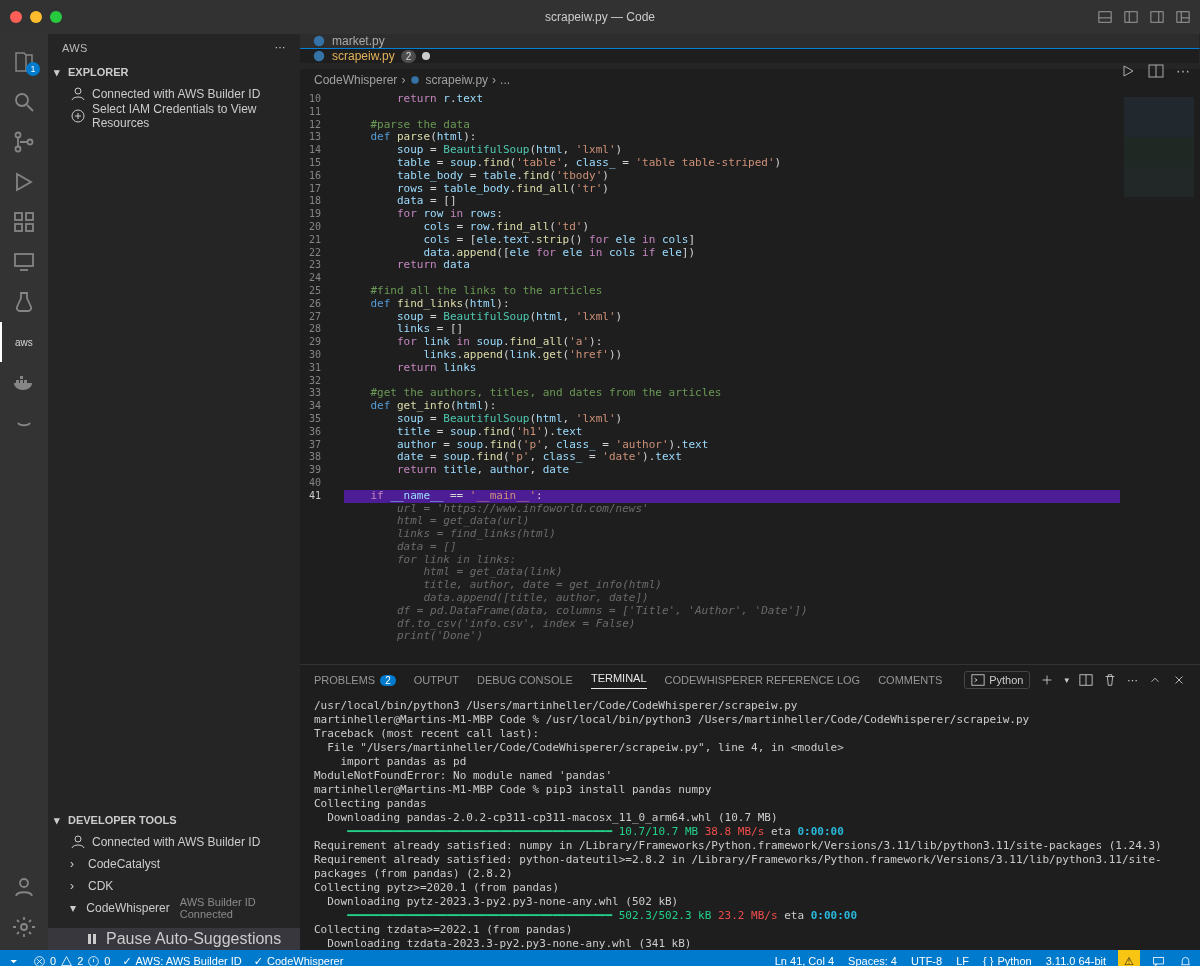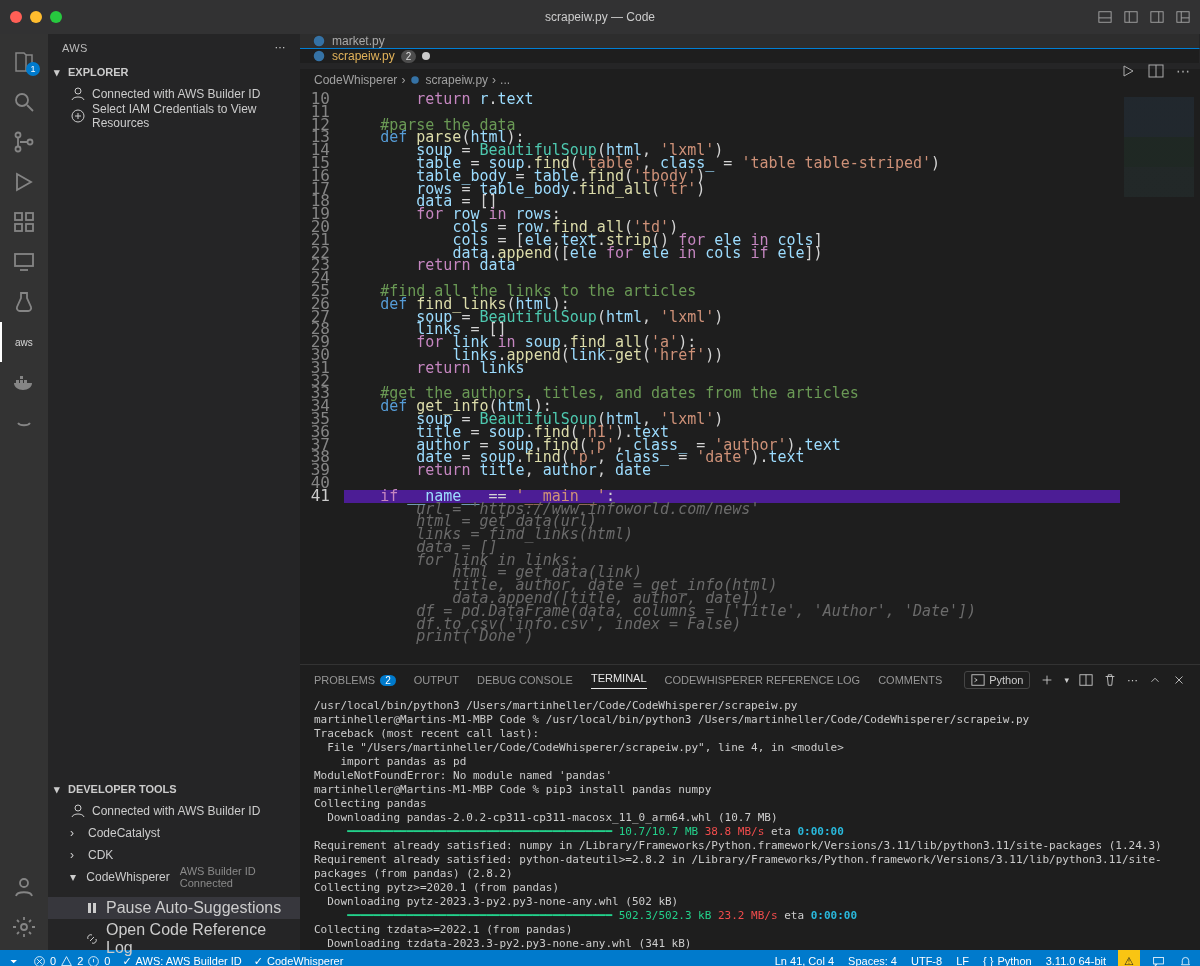--- a/index.html
+++ b/index.html
@@ -40,24 +40,24 @@
 .tab.active{ background:#1e1e1e; color:#fff; border-top:1px solid #007fd4;}
 .tab .fileico{width:14px;height:14px;}
 .tab .num-badge{background:#4d4d4d;color:#ddd;border-radius:8px;padding:1px 5px;font-size:10px;}
 .tab .dot{width:8px;height:8px;border-radius:50%;background:#ccc;}
 .tabs-right{margin-left:auto;display:flex;align-items:center;gap:12px;padding-right:10px;color:#aaa;}
 .tabs-right .ti{width:16px;height:16px;}
 
 .breadcrumb{height:22px;display:flex;align-items:center;padding:0 14px;font-size:12px;color:#a0a0a0;gap:4px;}
 
 .code-wrap{flex:1;display:flex;overflow:hidden;position:relative;min-height:0;}
-.gutter{width:44px;background:#1e1e1e;text-align:right;padding-right:14px;font-family:Menlo,monospace;font-size:16px;color:#858585;line-height:12.8px;padding-top:2px;}
+.gutter{width:44px;background:#1e1e1e;text-align:center;padding-right:14px;font-family:Menlo,monospace;font-size:10px;color:#858585;line-height:12.8px;padding-top:2px;}
 .gutter div{height:12.8px;}
 .gutter .cur{color:#ccc;}
-.code{flex:1;font-family:Menlo,monospace;font-size:15px;line-height:12.8px;padding-top:2px;white-space:pre;color:#d4d4d4;}
+.code{flex:1;font-family:Menlo,monospace;font-size:11px;line-height:12.8px;padding-top:2px;white-space:pre;color:#d4d4d4;}
 .code .cur-line{background:#4c1d95;display:inline-block;width:100%;}
 .minimap{width:80px;background:#1e1e1e;position:relative;}
 .minimap .mm{position:absolute;top:6px;right:6px;width:70px;height:100px;background:linear-gradient(#24303b 0 40%, #203028 40% 70%, #253030 70% 100%);opacity:0.55;}
 
 .kw{color:#569cd6;} .fn{color:#dcdcaa;} .str{color:#ce9178;} .cm{color:#6a9955;} .cls{color:#4ec9b0;} .id{color:#9cdcfe;} .pr{color:#c586c0;}
 .code .ghost{color:#6b6b6b;font-style:italic;}
 
 .panel { height:286px; border-top:1px solid #333; display:flex; flex-direction:column; background:#1e1e1e;}
 .panel-tabs{height:30px;display:flex;align-items:center;gap:18px;padding:0 14px;font-size:11px;color:#969696;}
 .panel-tabs .pt{cursor:pointer;display:flex;align-items:center;gap:5px;}
@@ -236,26 +236,20 @@
       <span class="chev" style="width:12px;">▾</span>
         <span>CodeWhisperer</span>
       <span class="side-small">AWS Builder ID Connected</span>
     </div>
     <div class="side-item sub selected">
       <svg class="iico" viewBox="0 0 16 16" fill="currentColor">
           <rect x="4" y="3" width="3" height="10"></rect>
           <rect x="9" y="3" width="3" height="10"></rect>
         </svg>
       <span>Pause Auto-Suggestions</span>
-    </div>
-    <div class="side-item sub">
-      <svg class="iico" viewBox="0 0 16 16" fill="none" stroke="currentColor">
-          <path d="M6 10l4-4M4 8a3 3 0 0 1 4-4M12 8a3 3 0 0 1-4 4"></path>
-        </svg>
-      <span>Open Code Reference Log</span>
     </div>
   </div>
 
   <div class="editor-area">
     <div class="tabs">
       <div class="tab">
         <svg class="fileico" viewBox="0 0 16 16">
             <circle cx="8" cy="8" r="6" fill="#3572A5"></circle>
           </svg>
         <span>market.py</span>

